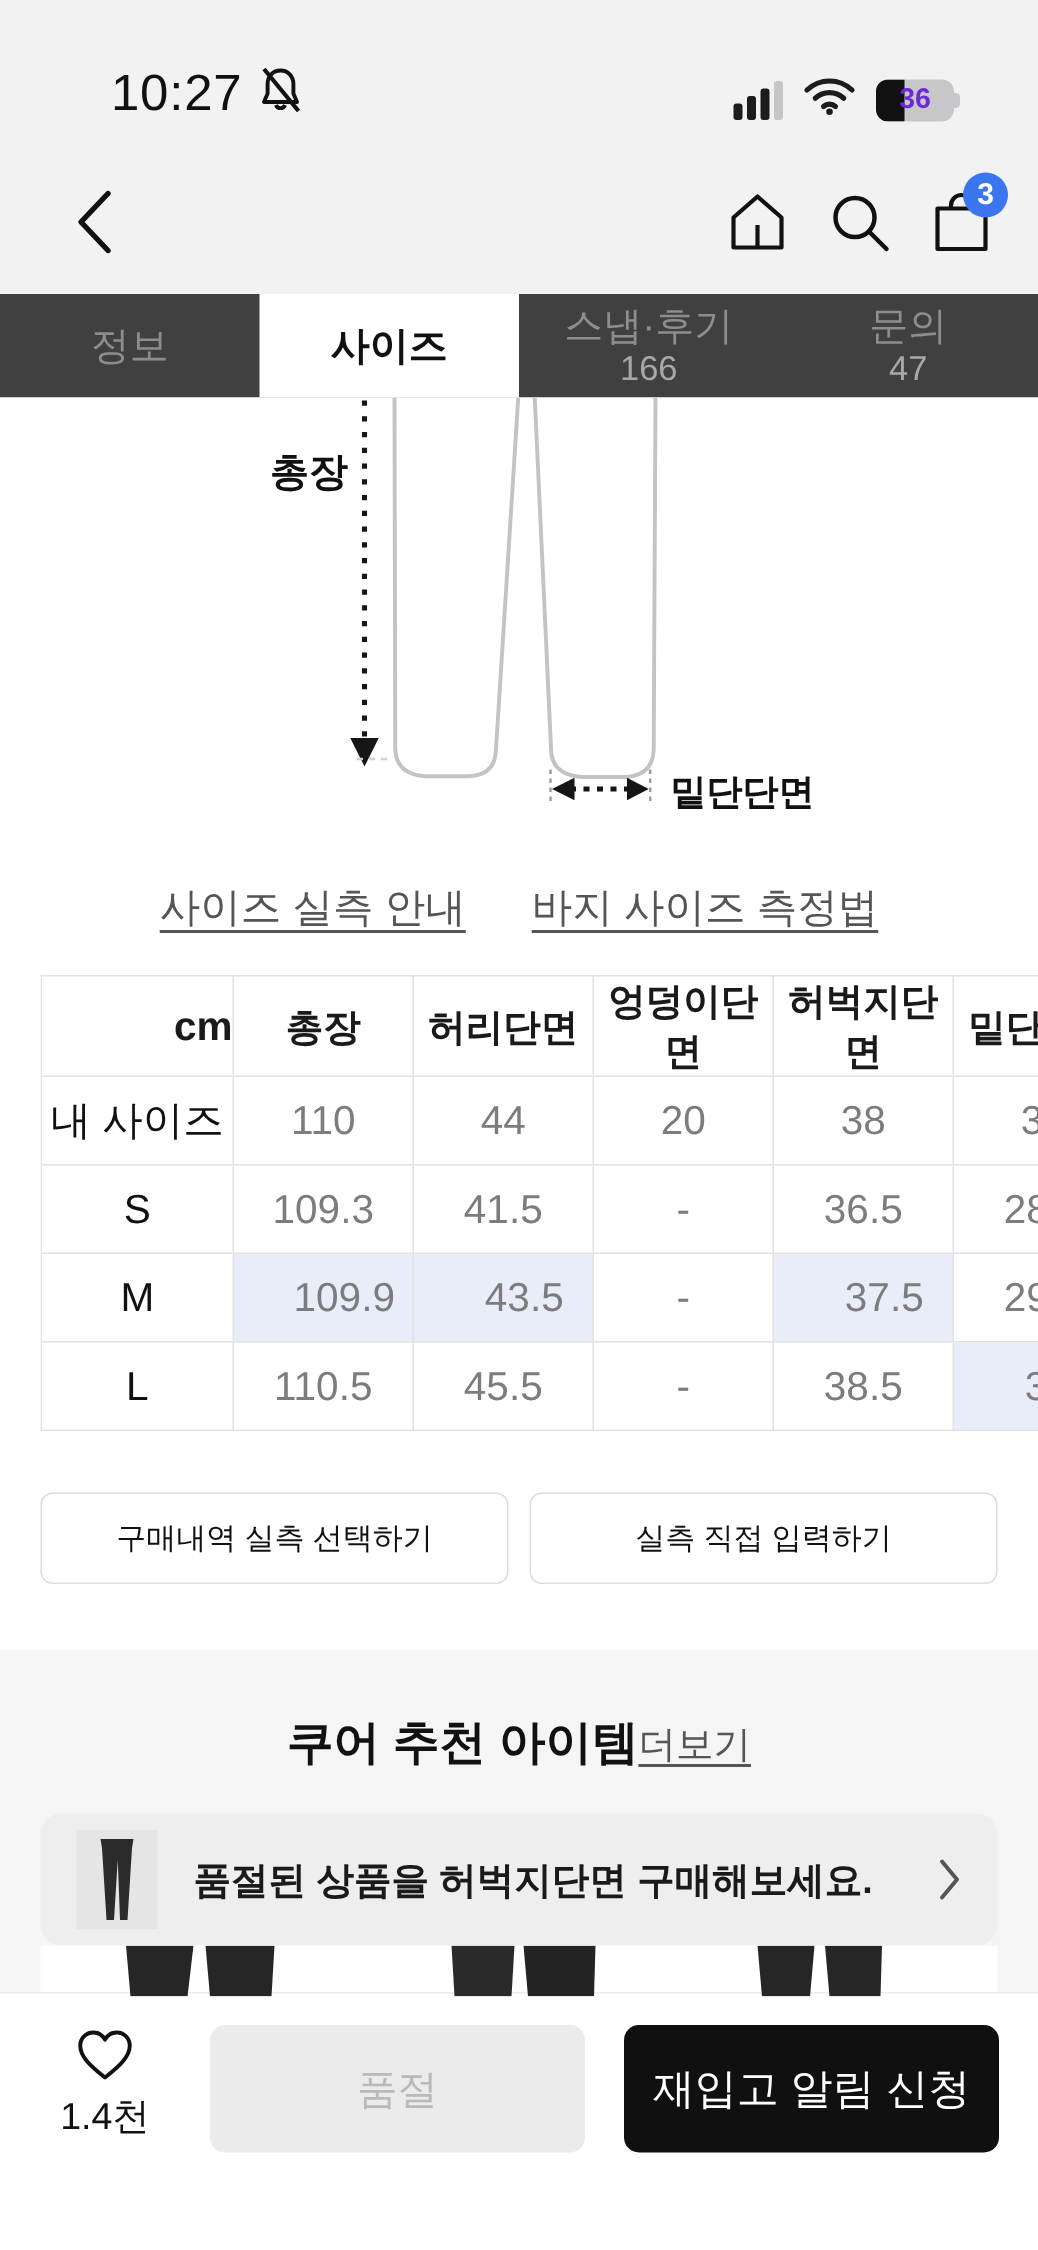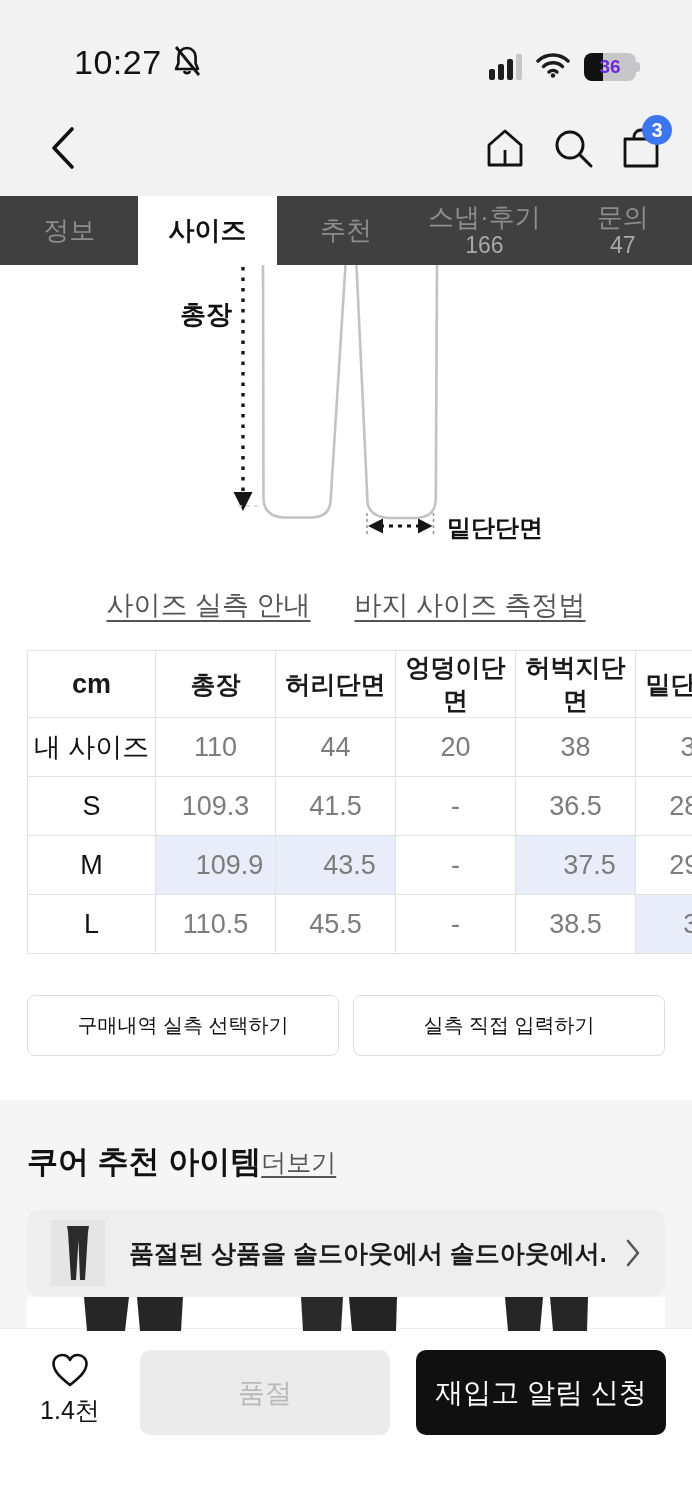--- a/index.html
+++ b/index.html
@@ -45,34 +45,34 @@
   .diagram { height:295px; background:#fff; }
   .dg-label { font-size:26px; font-weight:700; fill:#111; }
   
   .links-row { height:90px; display:flex; align-items:center; justify-content:center; gap:44px; }
   .uline { color:#555; font-size:27px; text-decoration:underline; text-underline-offset:6px; cursor:pointer; }
   
   .table-wrap { margin-left:27px; width:665px; overflow:hidden; }
   table { border-collapse:collapse; table-layout:fixed; width:728px; }
   td,th { border:1px solid #e2e2e2; height:59px; text-align:center; vertical-align:middle; font-size:27px; }
   th { font-weight:600; color:#1a1a1a; font-size:25px; }
-  th.unit { font-size:27px; }
+  th.unit { font-size:27px;text-align:right; }
   col.c-label { width:128px; } col.c-val { width:120px; }
   td.rowlab { color:#111; font-size:27px; }
   td.val { color:#7c7c7c; }
   td.hl { background:#e9edf9;padding-left:28px; }
   
   .actions { display:flex; gap:14px; margin:41px 27px 0 27px; }
   .actions .btn {
     flex:1; height:61px; background:#fff; border:1px solid #ddd; border-radius:8px;
     display:flex; align-items:center; justify-content:center; font-size:20px; color:#111; cursor:pointer;
   }
   
   .recommend { margin-top:44px; background:#f5f5f5; height:228px; padding-top:41px; }
-  .rec-head { display:flex; align-items:center; justify-content:flex-start; padding:0 27px; }
+  .rec-head { display:flex; align-items:center; justify-content:center; padding:0 27px; }
   .rec-title { font-size:31px; font-weight:700; }
   .rec-more { font-size:25px; color:#555; text-decoration:underline; text-underline-offset:5px; }
   .banner {
     margin:26px 27px 0 27px; height:88px; background:#eeeeee; border-radius:14px;
     display:flex; align-items:center; padding:0 24px; cursor:pointer;
   }
   .thumb { width:54px; height:66px; background:#e5e5e5; display:flex; align-items:center; justify-content:center; flex-shrink:0; }
   .banner-text { flex:1; margin-left:24px; font-size:25px; font-weight:700; color:#1a1a1a; }
   .peek { margin:0 27px; height:34px; background:#fff; overflow:hidden; }
   
@@ -157,23 +157,20 @@
 </div>
 
 <div class="tabbar">
   <div class="tab">
       <span>정보</span>
     </div>
   <div class="tab active">
       <span>사이즈</span>
     </div>
   <div class="tab">
-      <span>추천</span>
-    </div>
-  <div class="tab">
     <span>스냅·후기</span>
       <span class="cnt">166</span>
   </div>
   <div class="tab">
     <span>문의</span>
       <span class="cnt">47</span>
   </div>
 </div>
 
 <div class="diagram">
@@ -266,21 +263,21 @@
   <div class="rec-head">
     <span class="rec-title">쿠어 추천 아이템</span>
     <span class="rec-more">더보기</span>
   </div>
   <div class="banner">
     <span class="thumb">
       <svg width="42" height="58" viewBox="0 0 42 58">
         <path d="M10 2 L32 2 L31 8 L28 56 L23 56 L21.5 16 L19 56 L14 56 L11 8 Z" fill="#2b2b2b"></path>
       </svg>
     </span>
-    <span class="banner-text">품절된 상품을 솔드아웃에서 솔드아웃에서.</span>
+    <span class="banner-text">품절된 상품을 허벅지단면 구매해보세요.</span>
     <svg width="16" height="28" viewBox="0 0 16 28">
       <polyline points="3,2 13,14 3,26" fill="none" stroke="#555" stroke-width="2.6" stroke-linecap="round" stroke-linejoin="round"></polyline>
     </svg>
   </div>
   <div class="peek">
     <svg width="638" height="34" viewBox="0 0 638 34">
       <polygon points="57,0 102,0 98,34 60,34" fill="#262626"></polygon>
       <polygon points="110,0 156,0 154,34 113,34" fill="#262626"></polygon>
       <polygon points="274,0 316,0 314,34 276,34" fill="#2a2a2a"></polygon>
       <polygon points="322,0 370,0 369,34 325,34" fill="#242424"></polygon>

